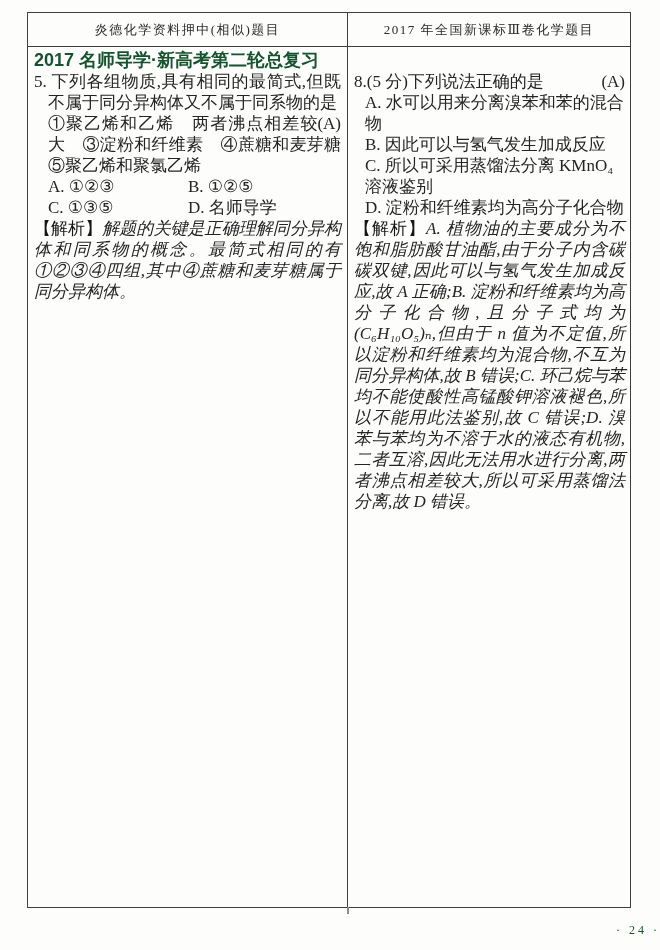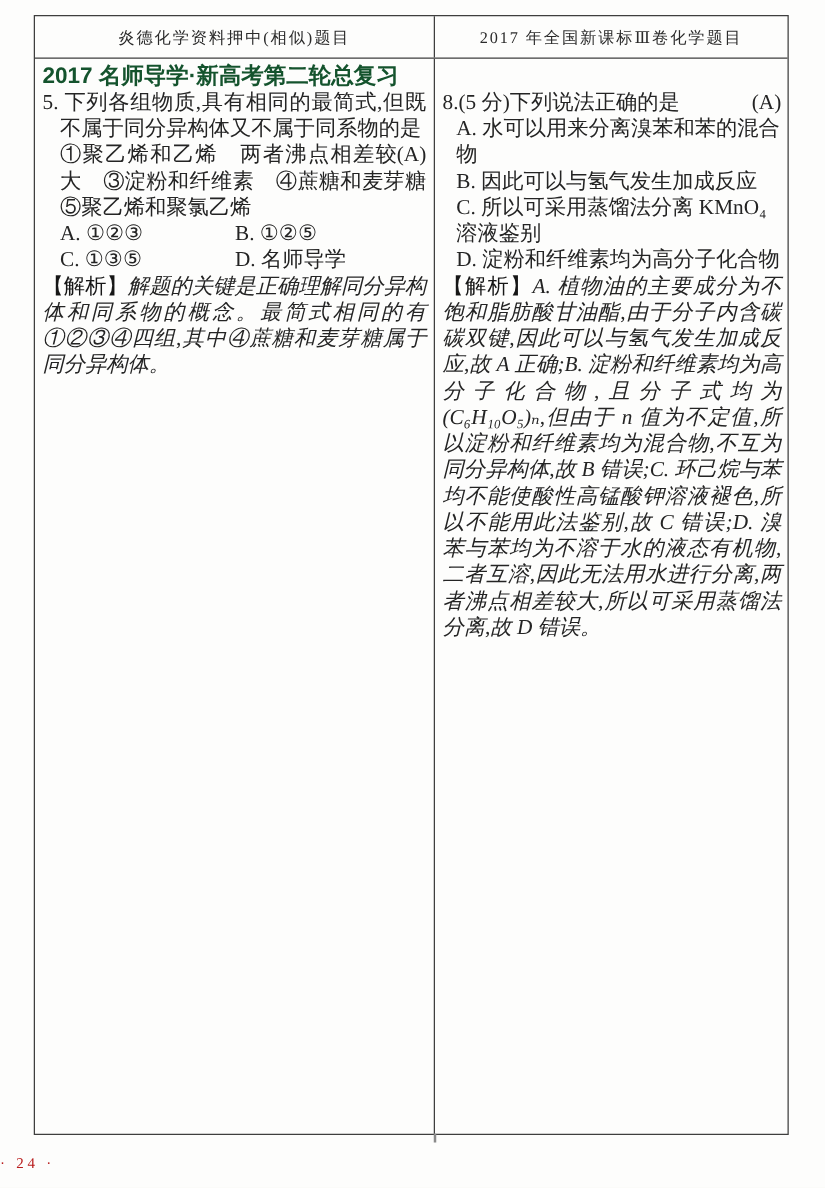--- a/index.html
+++ b/index.html
@@ -84,24 +84,24 @@
     font-weight: normal;
     font-style: normal;
     color: #161616;
   }
   .ana-text { font-style: italic; }
 
   .page-number {
     position: absolute;
     left: 0; bottom: 12px;
     width: 100%;
-    text-align: left;
+    text-align: right;
     font-size: 12px;
     letter-spacing: 3px;
-    color: #b91c1c;
+    color: #14532d;
   }
 </style>
 </head>
 <body>
 
 <div class="page">
 
   <div class="exam-table">
 
     <div class="header-row">

